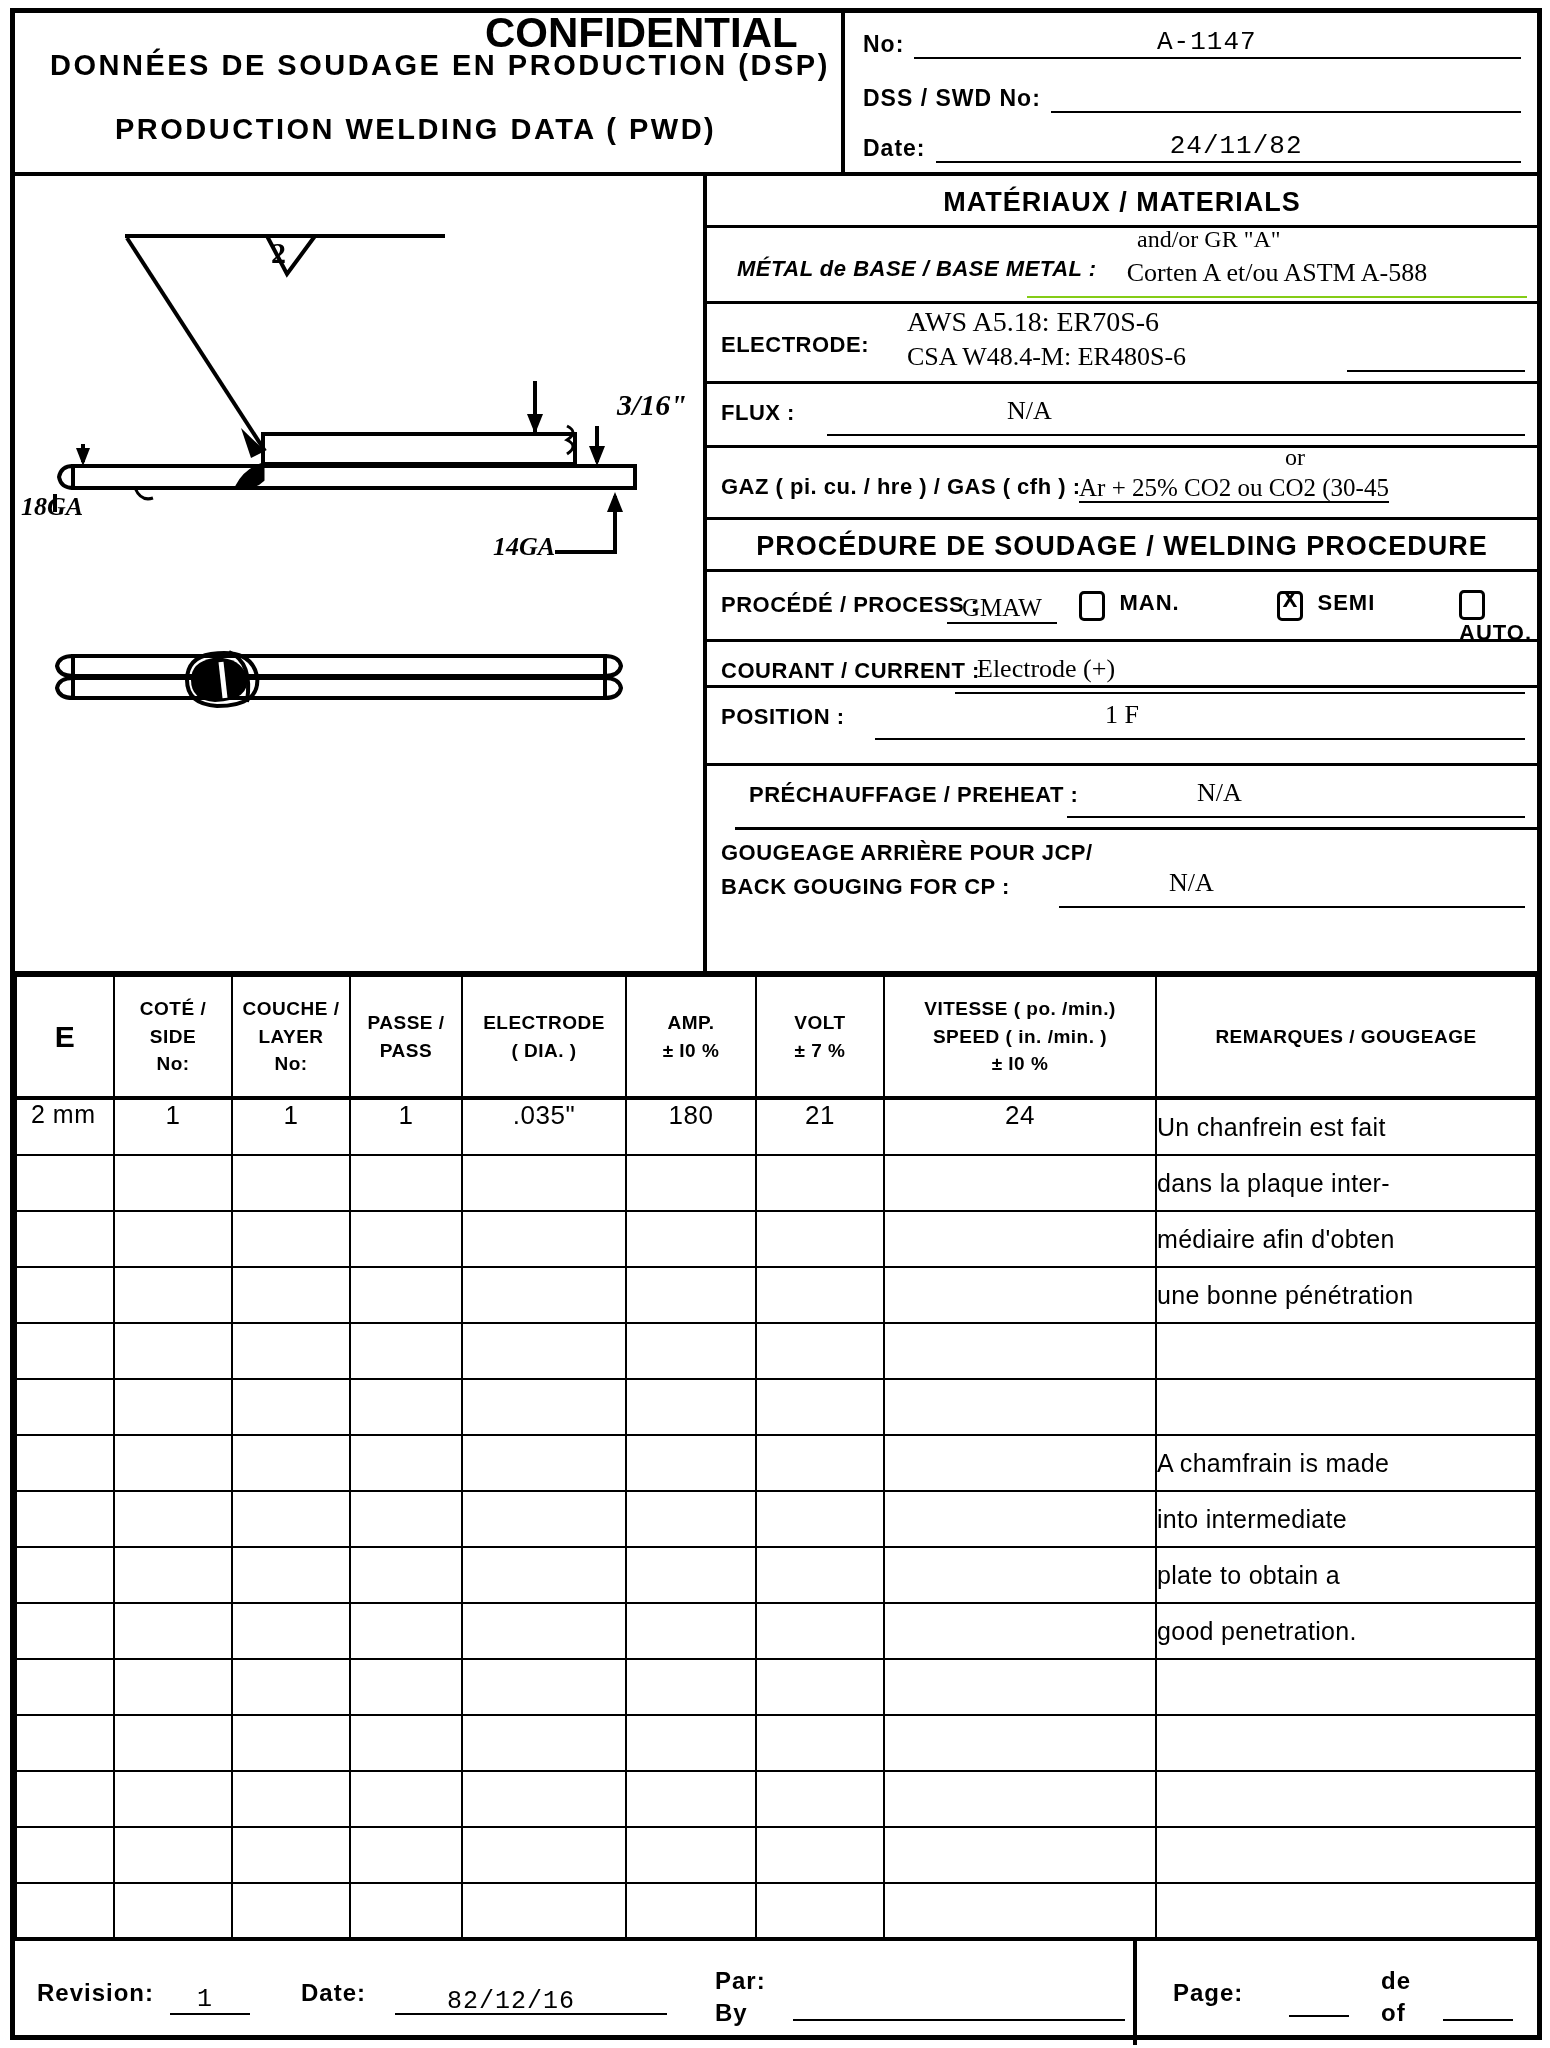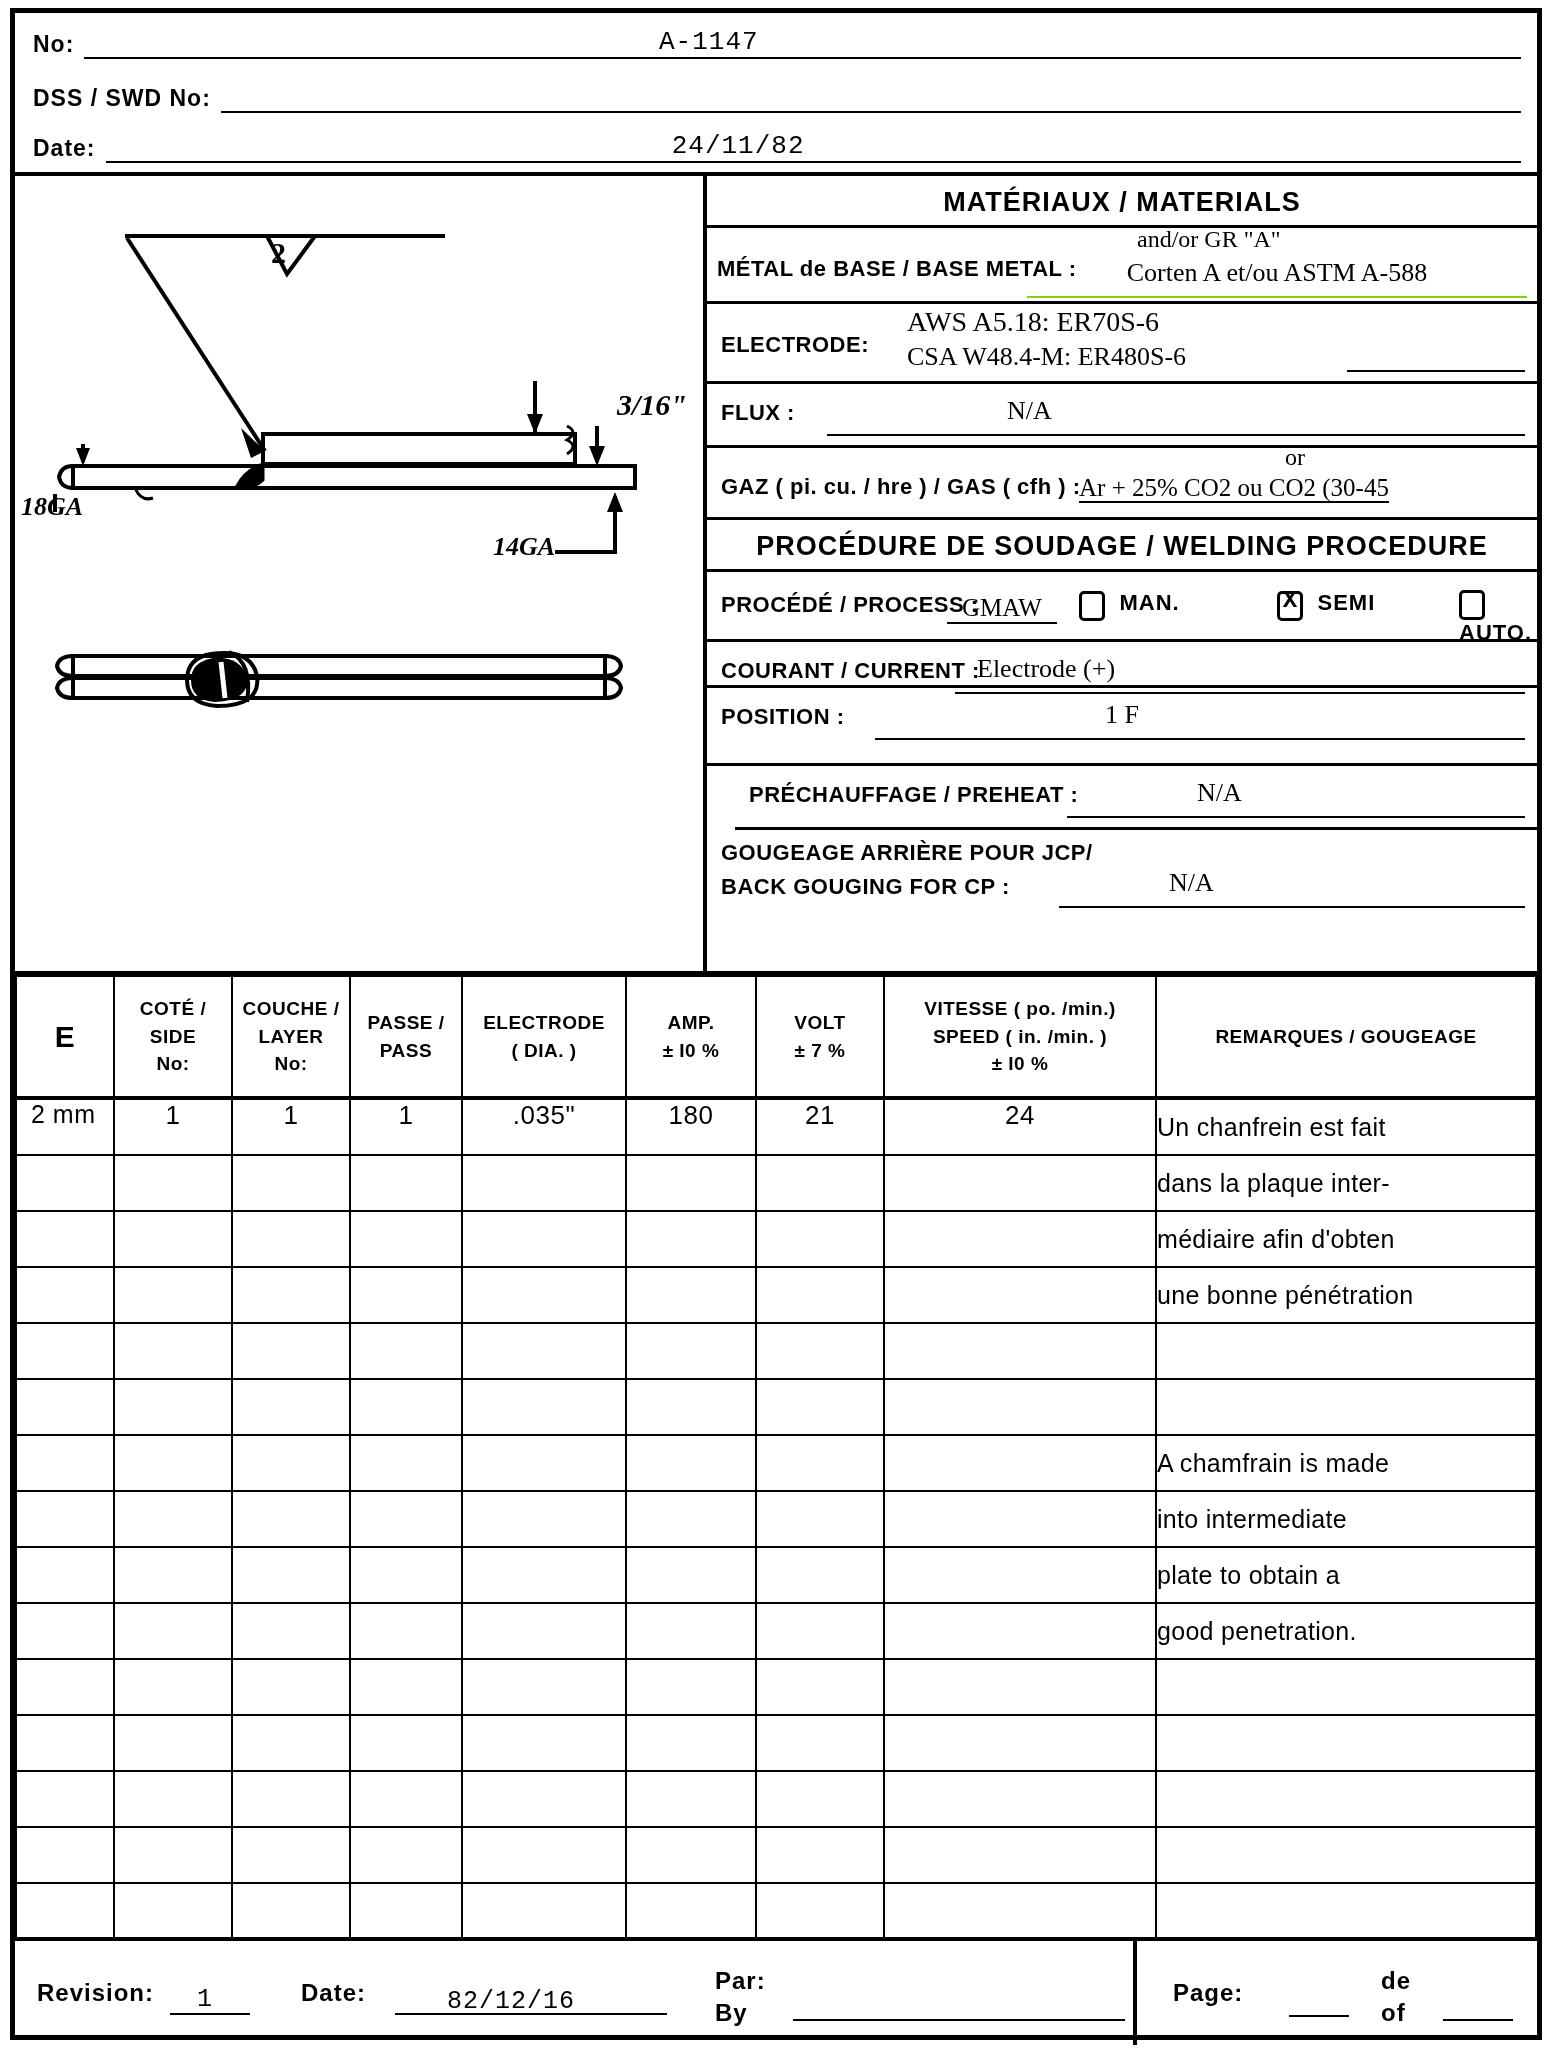--- a/index.html
+++ b/index.html
@@ -206,20 +206,25 @@
   
   .drawing svg { position: absolute; left: 0; top: 0; }
 </style>
 </head>
 <body>
 
 <div class="page">
 
   <div class="header">
 
+    <div class="header-left">
+      <div class="confidential">CONFIDENTIAL</div>
+      <div class="title-fr">DONNÉES  DE  SOUDAGE  EN  PRODUCTION (DSP)</div>
+      <div class="title-en">PRODUCTION  WELDING  DATA ( PWD)</div>
+    </div>
 
     <div class="header-right">
       <div class="hrow" style="top:8px;">
         <span class="lab">No:</span>
         <span class="line">
           <span class="val hw">A-1147</span>
         </span>
       </div>
       <div class="hrow" style="top:62px;">
         <span class="lab">DSS / SWD  No:</span>
@@ -290,21 +295,21 @@
       <div style="position:absolute;left:602px;top:212px;font-size:30px;font-weight:bold;font-style:italic;font-family:'Liberation Serif',serif;">3/16"</div>
       <div style="position:absolute;left:6px;top:316px;font-size:26px;font-weight:bold;font-style:italic;font-family:'Liberation Serif',serif;">18GA</div>
       <div style="position:absolute;left:478px;top:356px;font-size:26px;font-weight:bold;font-style:italic;font-family:'Liberation Serif',serif;">14GA</div>
     </div>
 
     <div class="specs">
 
       <div class="srow section-title">MATÉRIAUX / MATERIALS</div>
 
       <div class="srow" style="height:76px;">
-        <div style="position:absolute;left:10px;top:28px;" class="lbl">MÉTAL de BASE / BASE METAL :</div>
+        <div style="position:absolute;left:30px;top:28px;font-style:italic;" class="lbl">MÉTAL de BASE / BASE METAL :</div>
         <div style="position:absolute;left:430px;top:-2px;font-size:24px;font-family:'Liberation Serif',serif;">and/or          GR "A"</div>
         <div style="position:absolute;left:320px;top:30px;right:10px;border-bottom:2px solid #84cc16;height:40px;text-align:center;">
           <span style="font-size:26px;font-family:'Liberation Serif',serif;">Corten A et/ou ASTM A-588</span>
         </div>
       </div>
 
       <div class="srow" style="height:80px;">
         <div style="position:absolute;left:14px;top:28px;" class="lbl">ELECTRODE:</div>
         <div style="position:absolute;left:200px;top:2px;font-size:28px;font-family:'Liberation Serif',serif;">AWS A5.18: ER70S-6</div>
         <div style="position:absolute;left:200px;top:38px;font-size:26px;font-family:'Liberation Serif',serif;">CSA W48.4-M: ER480S-6</div>

